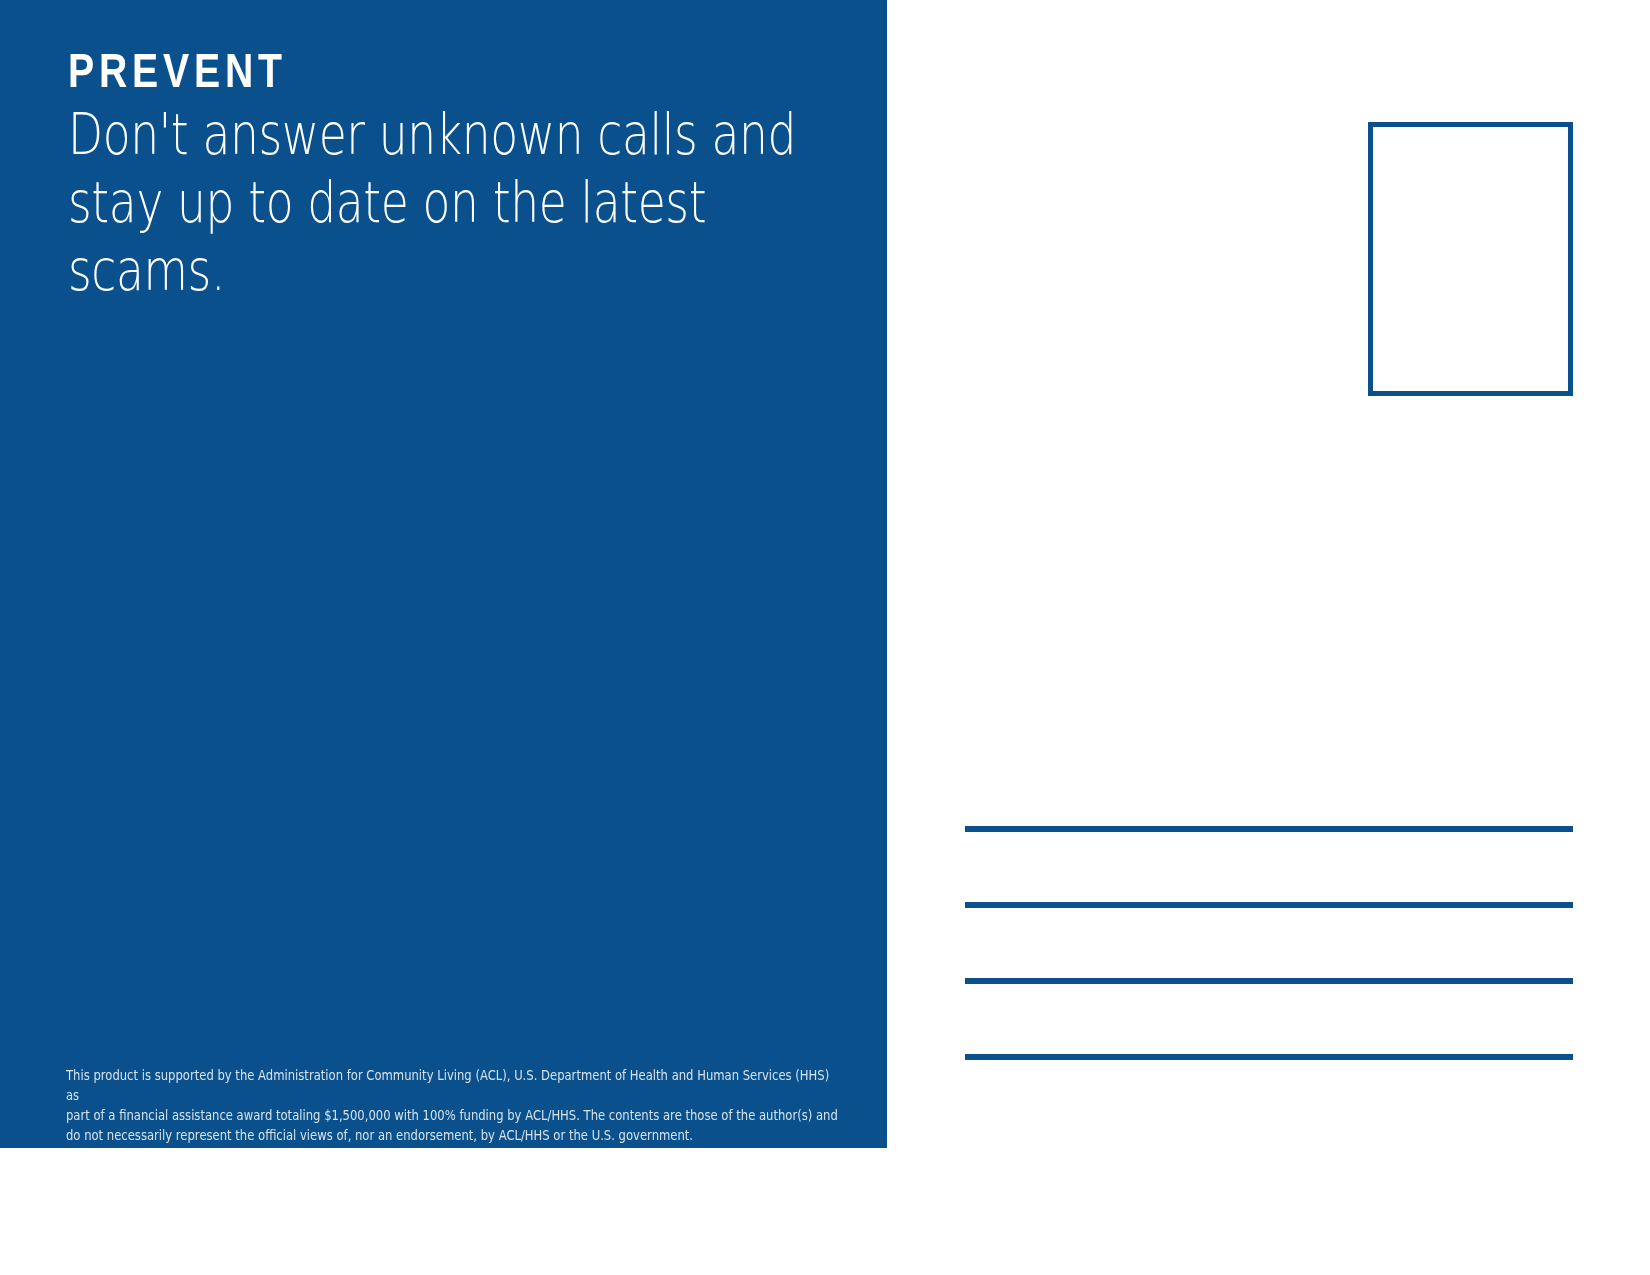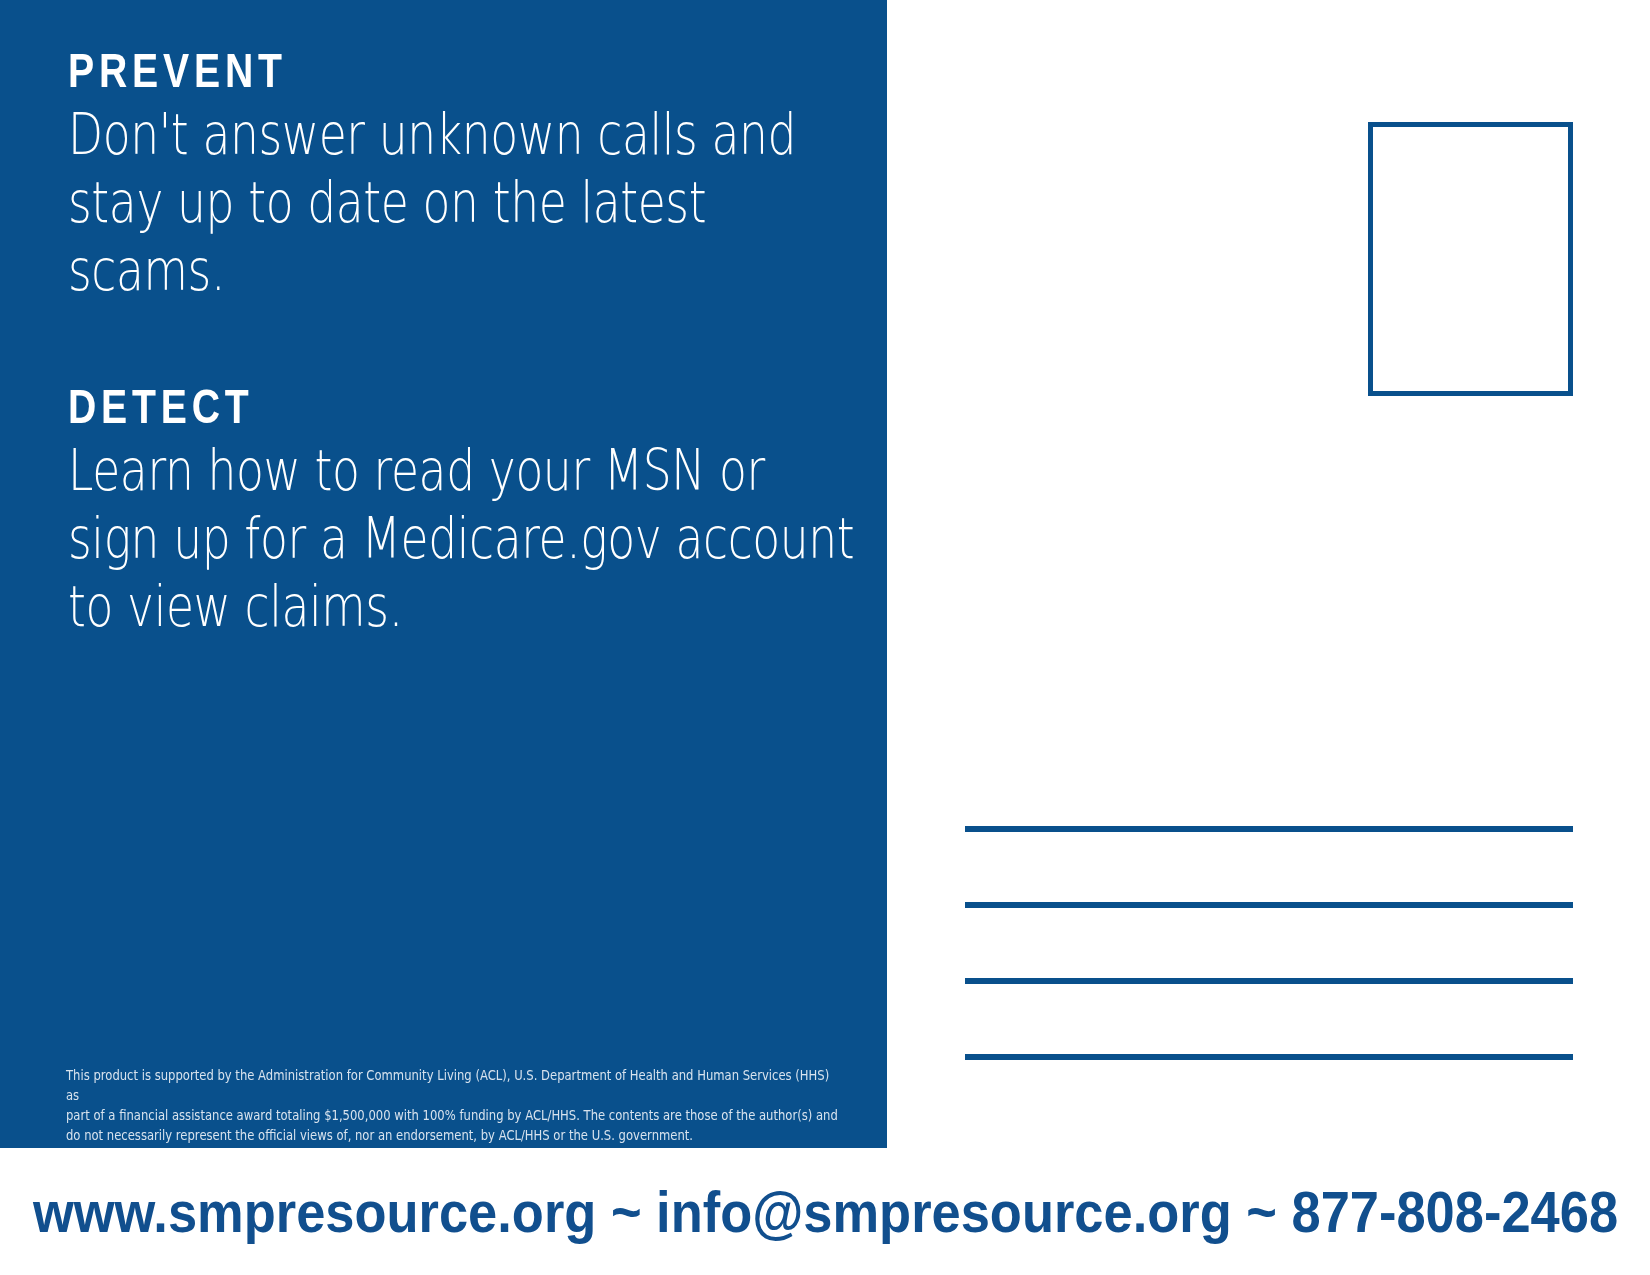--- a/index.html
+++ b/index.html
@@ -138,40 +138,33 @@
 
 <div id="postcard">
 
   <div id="blue-panel">
 
     <div class="section" id="section-prevent">
       <h2 class="section-heading">PREVENT</h2>
       <p class="section-body">Don't answer unknown calls and stay up to date on the latest scams.</p>
     </div>
 
-    <div class="section" id="section-detect">
-      <h2 class="section-heading">DETECT</h2>
-      <p class="section-body">Learn how to read your MSN or sign up for a Medicare.gov account to view claims.</p>
-    </div>
 
 
     <div id="disclaimer">
       <p>This product is supported by the Administration for Community Living (ACL), U.S. Department of Health and Human Services (HHS) as</p>
       <p>part of a financial assistance award totaling $1,500,000 with 100% funding by ACL/HHS.  The contents are those of the author(s) and</p>
       <p>do not necessarily represent the official views of, nor an endorsement, by ACL/HHS or the U.S. government.</p>
     </div>
 
   </div>
 
   <div id="stamp-box"></div>
 
   <div id="address-lines">
     <div class="address-line"></div>
     <div class="address-line"></div>
     <div class="address-line"></div>
     <div class="address-line"></div>
   </div>
 
-  <div id="contact-bar">
-    <div id="contact-text">www.smpresource.org ~ info@smpresource.org ~ 877-808-2468</div>
-  </div>
 
 </div>
 
 </body></html>

